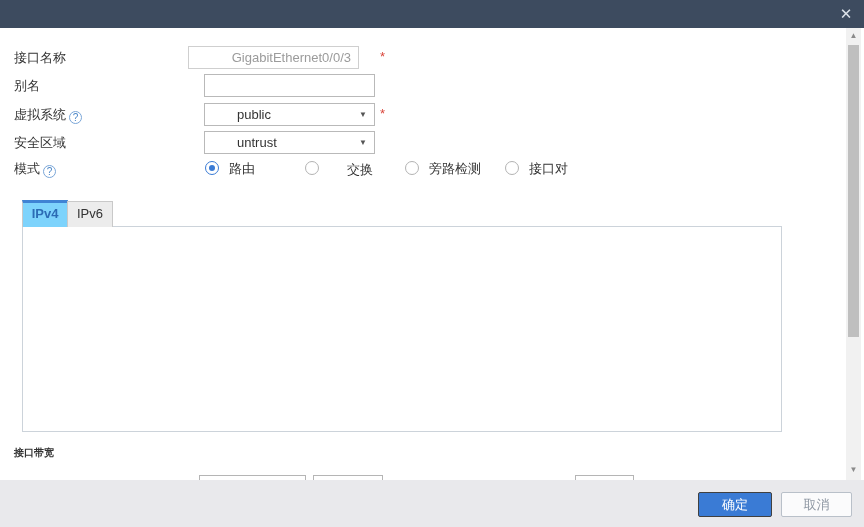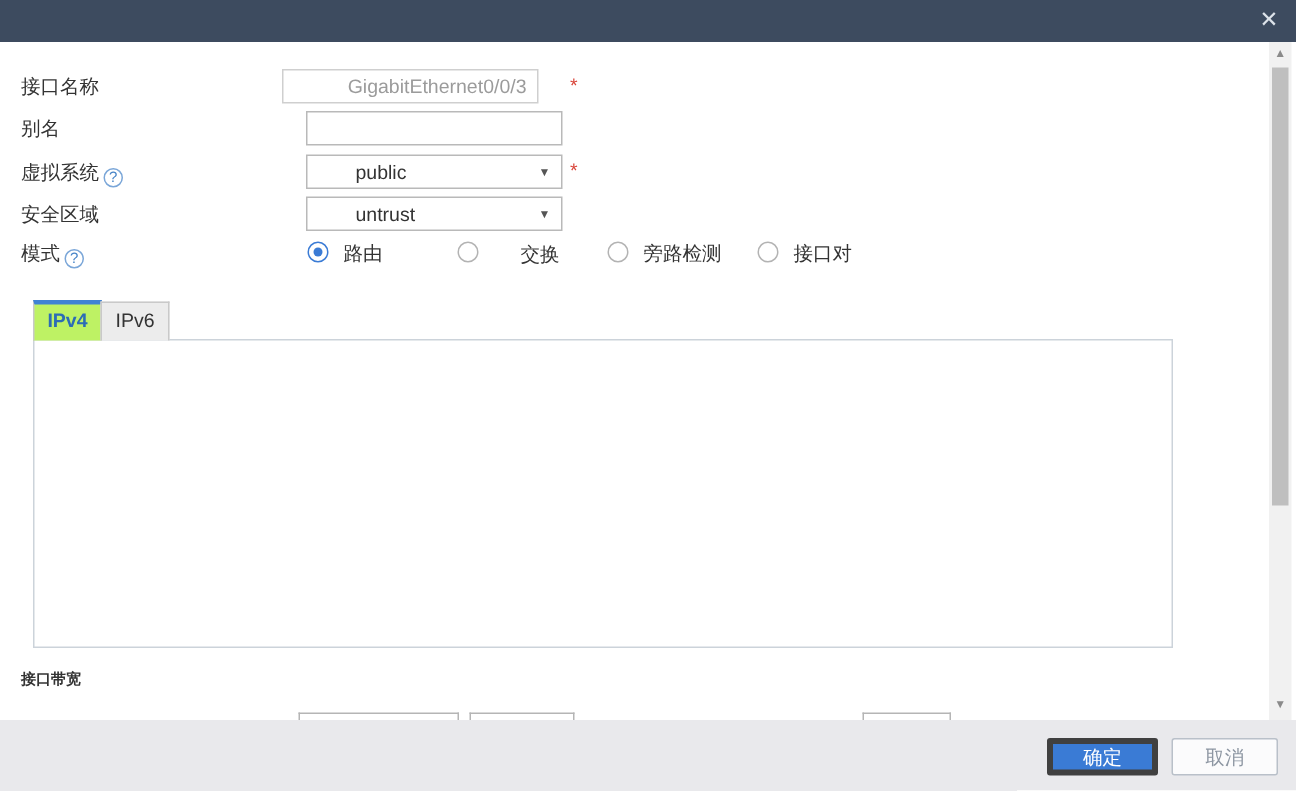--- a/index.html
+++ b/index.html
@@ -64,21 +64,21 @@
     border-radius: 50%; background: #3a7bd5;
   }
   .rlabel { position: absolute; height: 16px; line-height: 15px; white-space: nowrap; }
 
   
   .tab {
     position: absolute; text-align: center; cursor: pointer; font-size: 13px;
   }
   .tab.active {
     left: 22px; top: 200px; width: 46px; height: 27px;
-    background: #bef264; border: 1px solid #c9c9c9; border-bottom: none;
+    background: #7dd3fc; border: 1px solid #c9c9c9; border-bottom: none;
     border-top: 3px solid #3f83d4; line-height: 22px;
     color: #2c6cb5; font-weight: bold; z-index: 3;
   }
   .tab.inactive {
     left: 67px; top: 201px; width: 46px; height: 26px;
     background: #ececec; border: 1px solid #c9c9c9; border-bottom: none;
     line-height: 24px; color: #333; z-index: 3;
   }
   .panel {
     position: absolute; left: 22px; top: 226px; width: 760px; height: 206px;
@@ -98,21 +98,21 @@
   }
   .cblabel { position: absolute; left: 55px; top: 402px; font-weight: bold; color: #333; line-height: 18px; }
 
   .section-title { position: absolute; left: 14px; top: 446px; font-weight: bold; font-size: 10px; color: #333; }
 
   .cut-input { position: absolute; top: 475px; height: 5px; background: #fff; border: 1px solid #b5b5b5; border-bottom: none; }
 
   
   .footer { position: absolute; left: 0; top: 480px; width: 864px; height: 47px; background: #e9e9ec; }
   .btn { position: absolute; top: 492px; height: 25px; font-family: inherit; font-size: 13px; cursor: pointer; border-radius: 2px; }
-  .btn-ok { left: 698px; width: 74px; background: #3a7bd5; border: 4px solid #404040; color: #fff; }
+  .btn-ok { left: 698px; width: 74px; background: #3a7bd5; border: 1px solid #404040; color: #fff; }
   .btn-cancel { left: 781px; width: 71px; background: #fbfbfc; border: 1px solid #b9c0c9; color: #8d96a2; }
 
   
   .scrollbar { position: absolute; left: 846px; top: 28px; width: 15px; height: 452px; background: #f1f1f1; }
   .scroll-arrow { position: absolute; left: 0; width: 15px; height: 14px; text-align: center; font-size: 8px; color: #8a8a8a; line-height: 14px; cursor: pointer; }
   .scroll-thumb { position: absolute; left: 2px; top: 17px; width: 11px; height: 292px; background: #bfbfbf; cursor: pointer; }
 </style>
 </head>
 <body>
 

